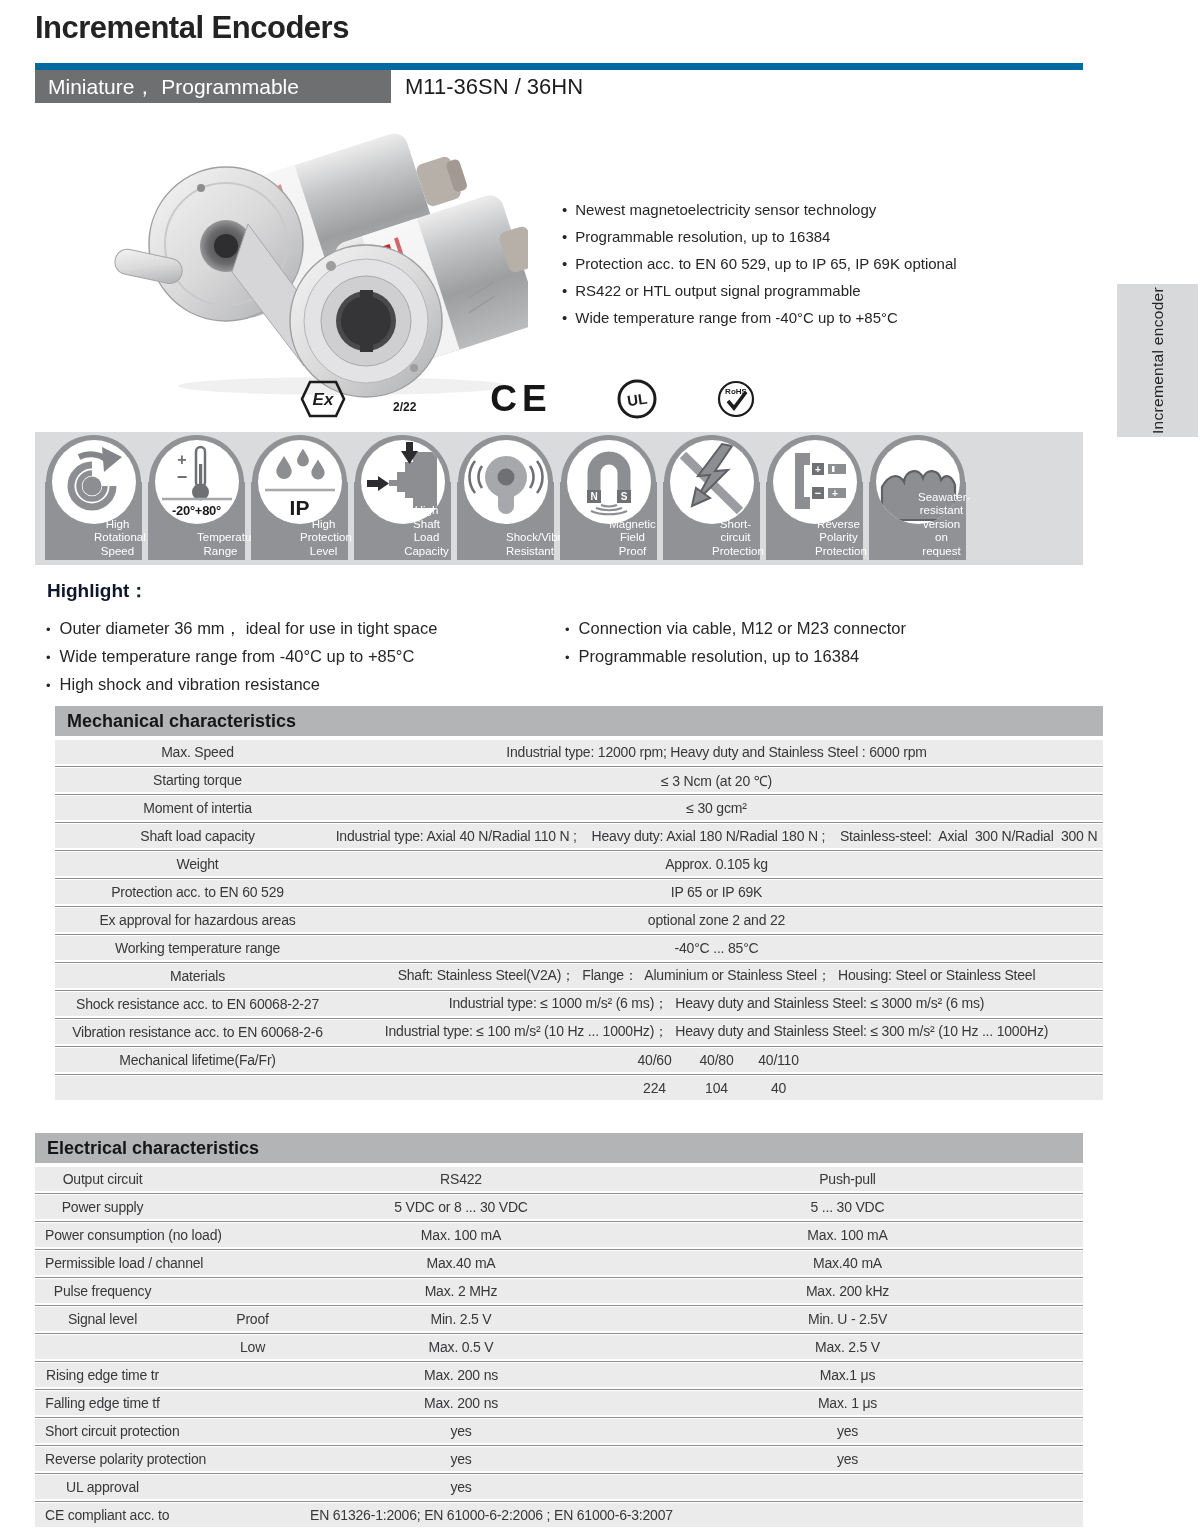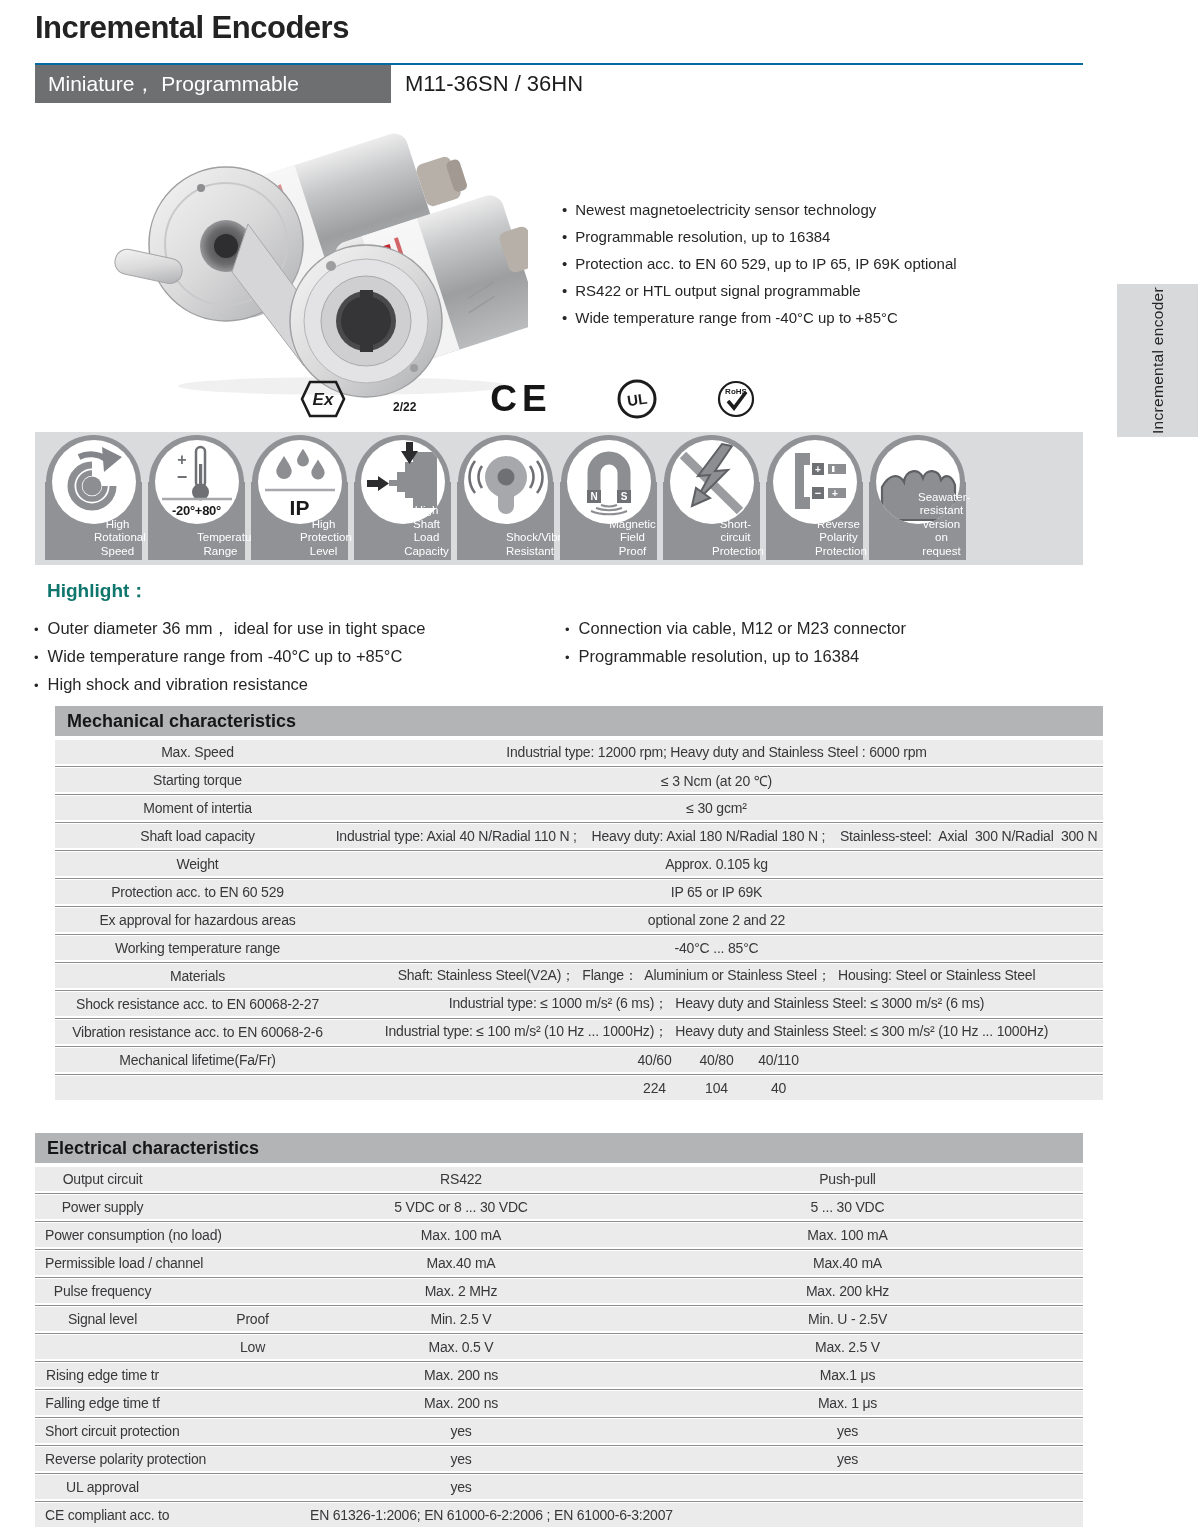--- a/index.html
+++ b/index.html
@@ -2,21 +2,21 @@
 <html><head>
 <meta charset="utf-8">
 <style>
   html,body{margin:0;padding:0;background:#fff;}
   .page{position:relative;width:1200px;height:1535px;background:#fff;overflow:hidden;
         font-family:"Liberation Sans",sans-serif;color:#262627;}
   
   .title{position:absolute;left:35px;top:10px;font-size:31px;font-weight:bold;color:#232324;
          letter-spacing:-0.5px;margin:0;}
   .model-bar{position:absolute;left:35px;top:63px;width:1048px;height:40px;
-             border-top:2px solid #0369a1;display:flex;box-sizing:border-box;text-align:center;}
+             border-top:7px solid #0369a1;display:flex;box-sizing:border-box;text-align:center;}
   .model-left{width:356px;background:#6e6f71;color:#fff;font-size:21px;
               display:flex;align-items:center;padding-left:13px;box-sizing:border-box;}
   .model-right{display:flex;align-items:center;padding-left:14px;font-size:22px;color:#1c1c1d;}
   
   .product{position:absolute;left:98px;top:106px;}
   .features{position:absolute;left:562px;top:196px;list-style:none;margin:0;padding:0;}
   .features li{font-size:15px;line-height:27px;color:#262627;}
   .features .bullet{margin-right:8px;}
   .certs{position:absolute;left:300px;top:376px;height:46px;display:flex;align-items:center;gap:44px;}
   .ex-zone{font-size:12px;font-weight:bold;color:#1a1a1b;margin-left:3px;margin-top:16px;}
@@ -30,23 +30,23 @@
   .icon-head{position:absolute;left:2px;top:3px;width:95px;height:95px;border-radius:50%;background:#919296;}
   .icon-ped{position:absolute;left:1px;right:1px;top:50px;bottom:5px;background:#919296;}
   .icon-circle{position:absolute;left:7.5px;top:8px;width:84px;height:84px;border-radius:50%;
                background:#fff;overflow:hidden;}
   .icon-label{position:absolute;left:2px;right:2px;bottom:7px;color:#fff;font-size:11.5px;
               line-height:13.5px;text-align:center;margin-left:48px;}
   .icon-badge{position:absolute;left:0;right:0;text-align:center;font-weight:bold;color:#1b1b1c;}
   .badge-small{bottom:6px;font-size:13px;letter-spacing:-0.3px;}
   .badge-large{bottom:4px;font-size:21px;}
   
-  .hl-heading{position:absolute;left:47px;top:578px;font-size:19px;font-weight:bold;color:#0f766e;margin:0;}
+  .hl-heading{position:absolute;left:47px;top:578px;font-size:19px;font-weight:bold;color:#0f172a;margin:0;}
   .hl-list{position:absolute;list-style:none;margin:0;padding:0;}
-  .hl-left{left:34px;top:615px;}
+  .hl-left{left:46px;top:615px;}
   .hl-right{left:565px;top:615px;}
   .hl-list li{font-size:16.5px;line-height:27px;color:#262627;white-space:pre;}
   .hl-list .bullet{margin-right:9px;font-size:13px;}
   
   .spec{position:absolute;left:35px;width:1048px;}
   #mech{top:706px;padding-left:20px;} #elec{top:1133px;}
   .spec-header{height:30px;background:#b3b4b6;font-size:18px;font-weight:bold;color:#161617;
                line-height:30px;padding-left:12px;}
   .spec-rows{margin-top:4px;}
   .srow{position:relative;height:24px;background:#ebebec;margin-bottom:4px;display:flex;

